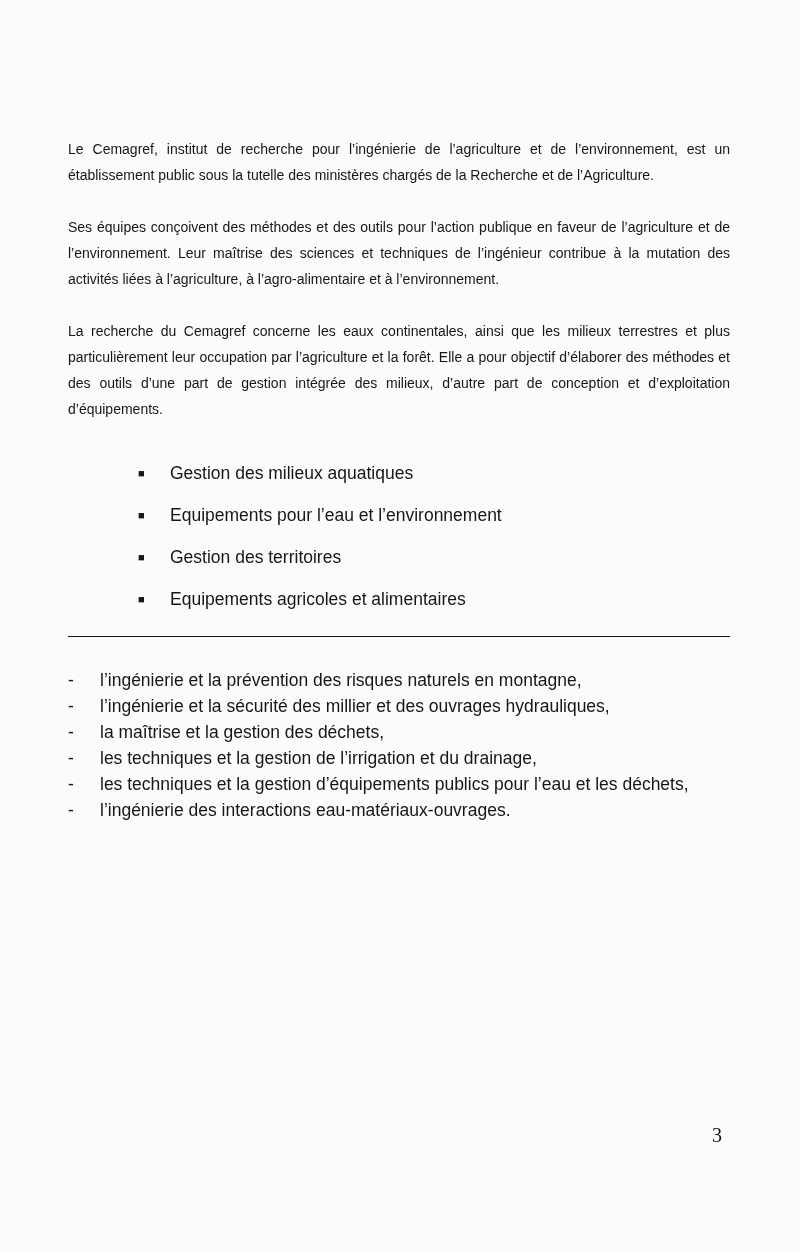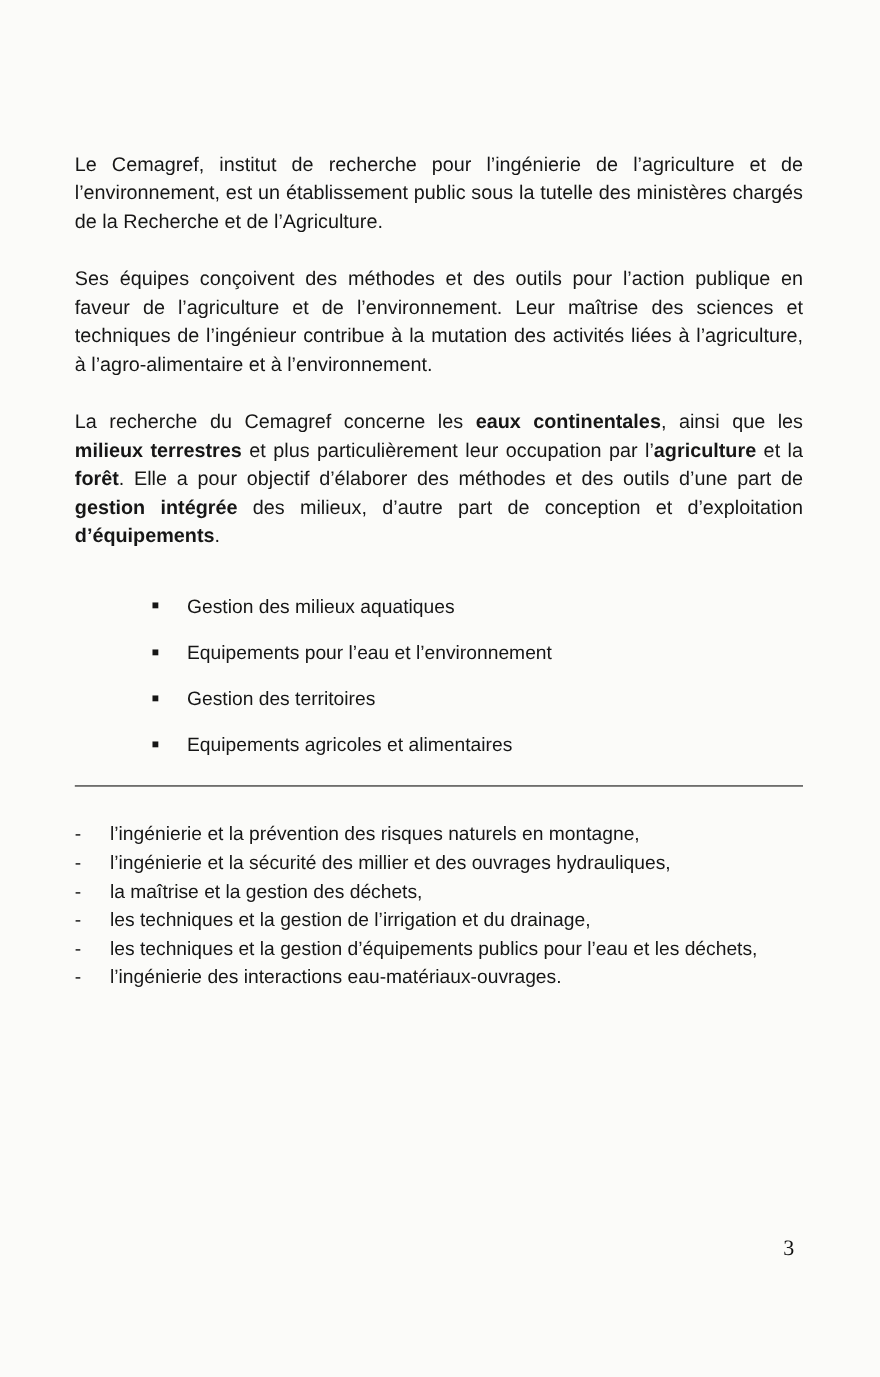--- a/index.html
+++ b/index.html
@@ -13,26 +13,26 @@
     overflow: hidden;
   }
   .page {
     position: relative;
     width: 800px;
     height: 1252px;
     padding: 136px 70px 0 68px;
   }
   .para {
     margin: 0 0 26px 0;
-    font-size: 18px;
+    font-size: 14px;
     line-height: 26px;
     text-align: justify;
   }
   .para:last-of-type { margin-bottom: 0; }
-  .b { font-weight: bold; }
+  .b { font-weight: normal; }
 
   .bullet-list {
     margin: 38px 0 0 70px;
     padding: 0;
   }
   .bullet-item {
     display: flex;
     align-items: flex-start;
     font-size: 17.5px;
     line-height: 26px;

